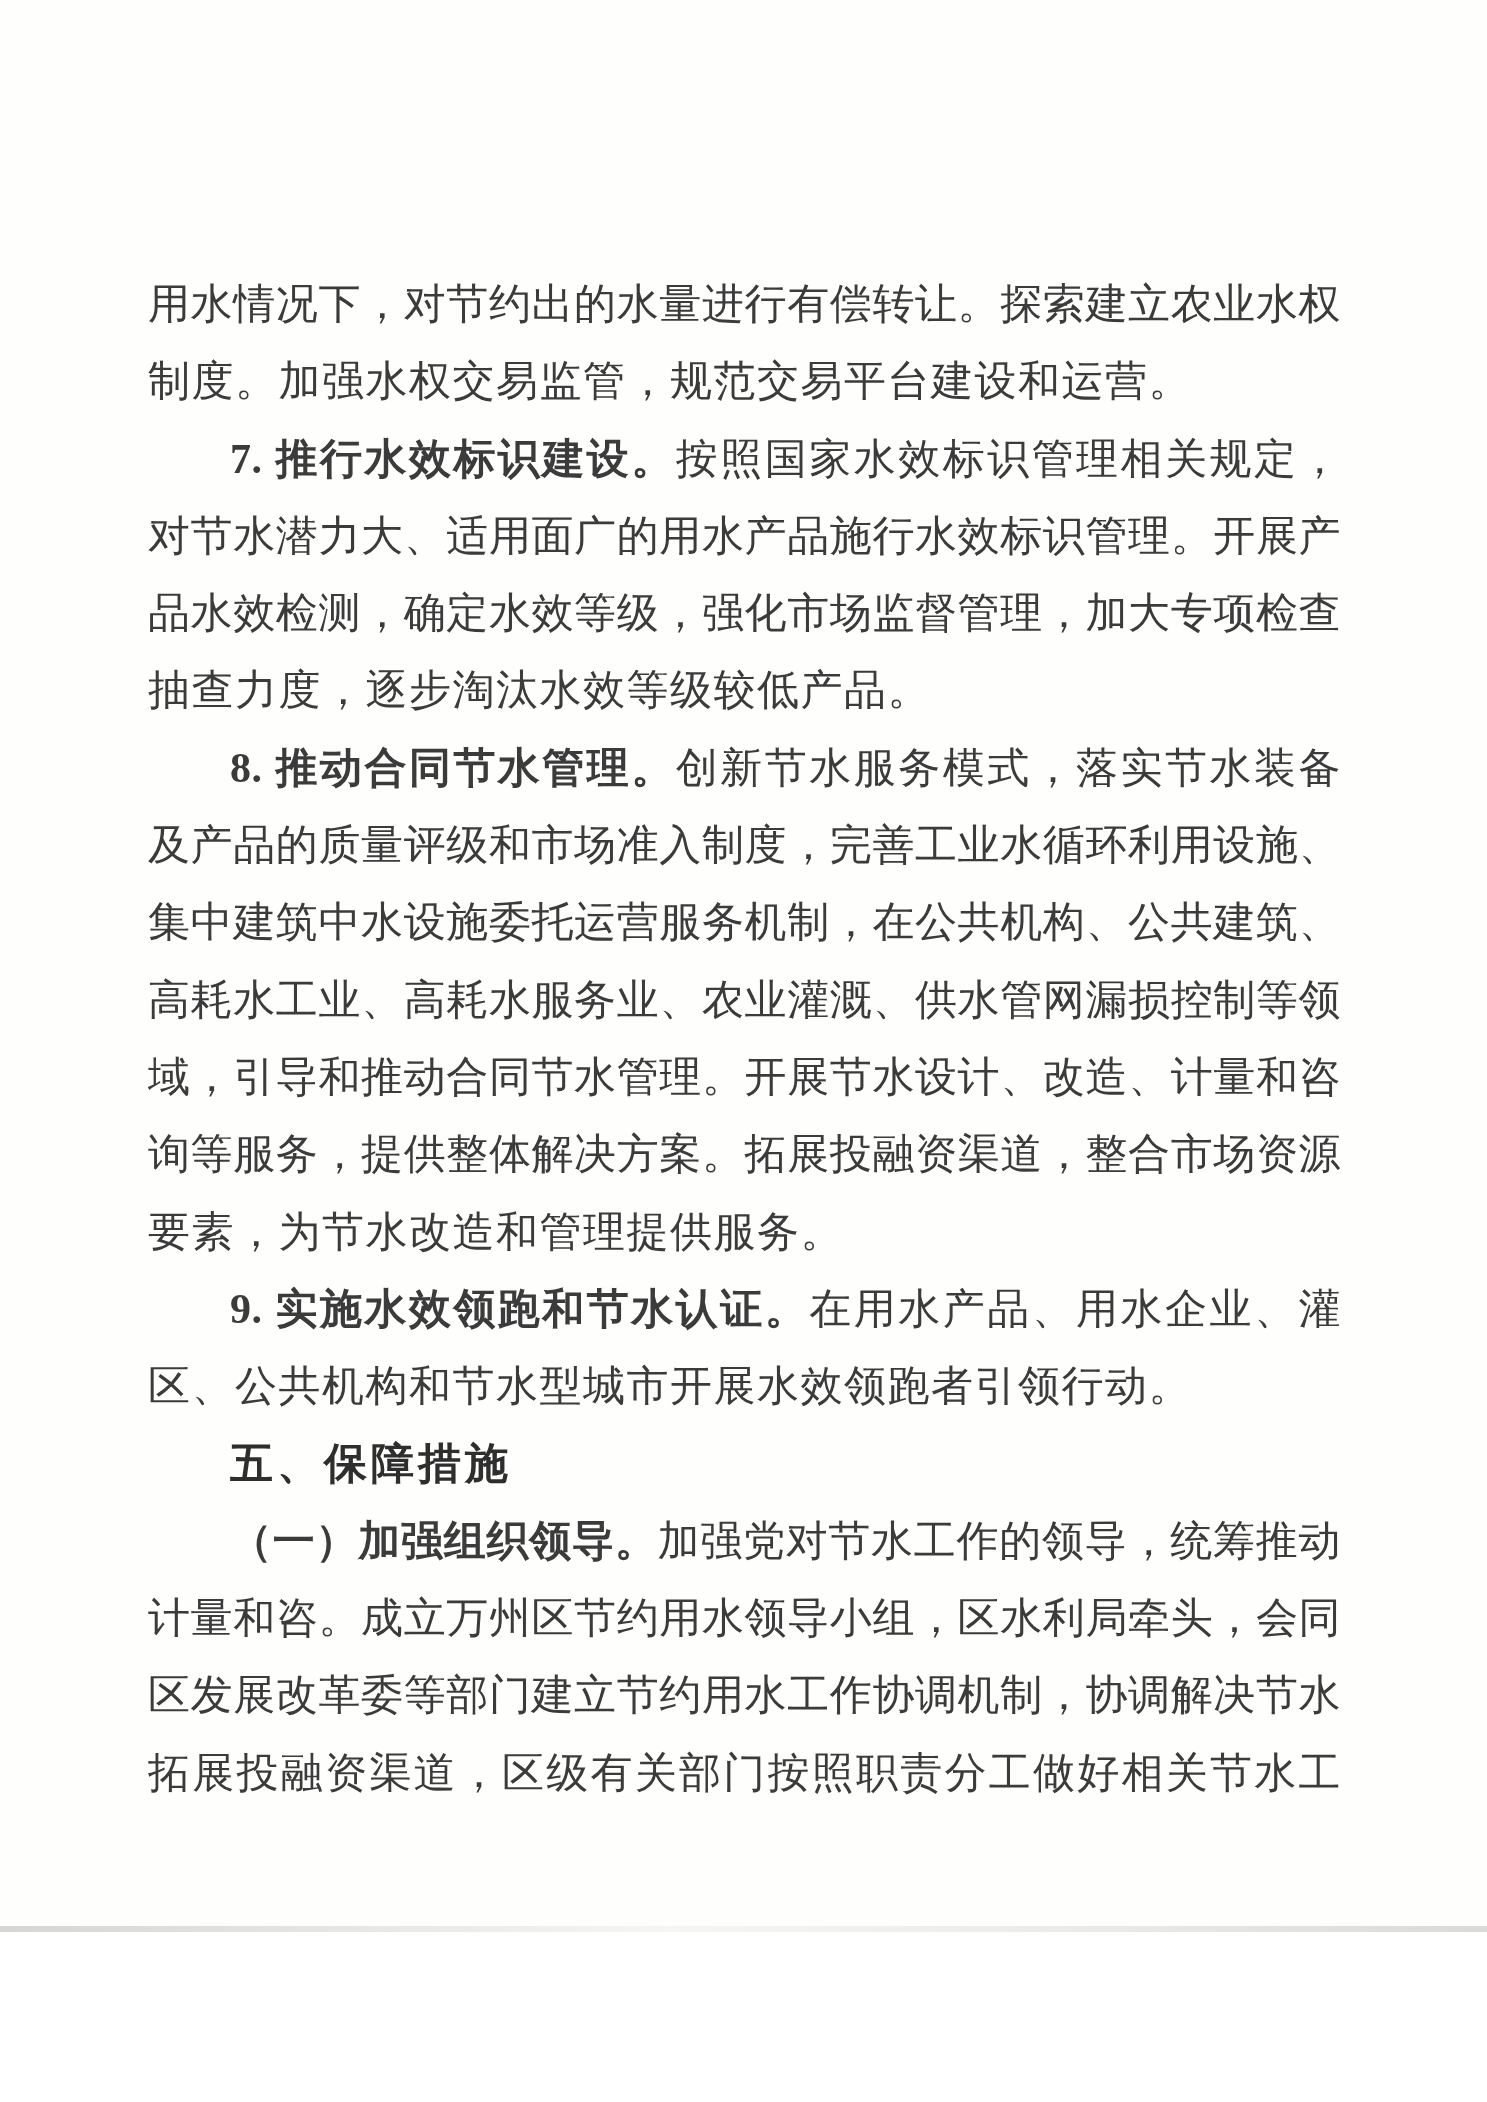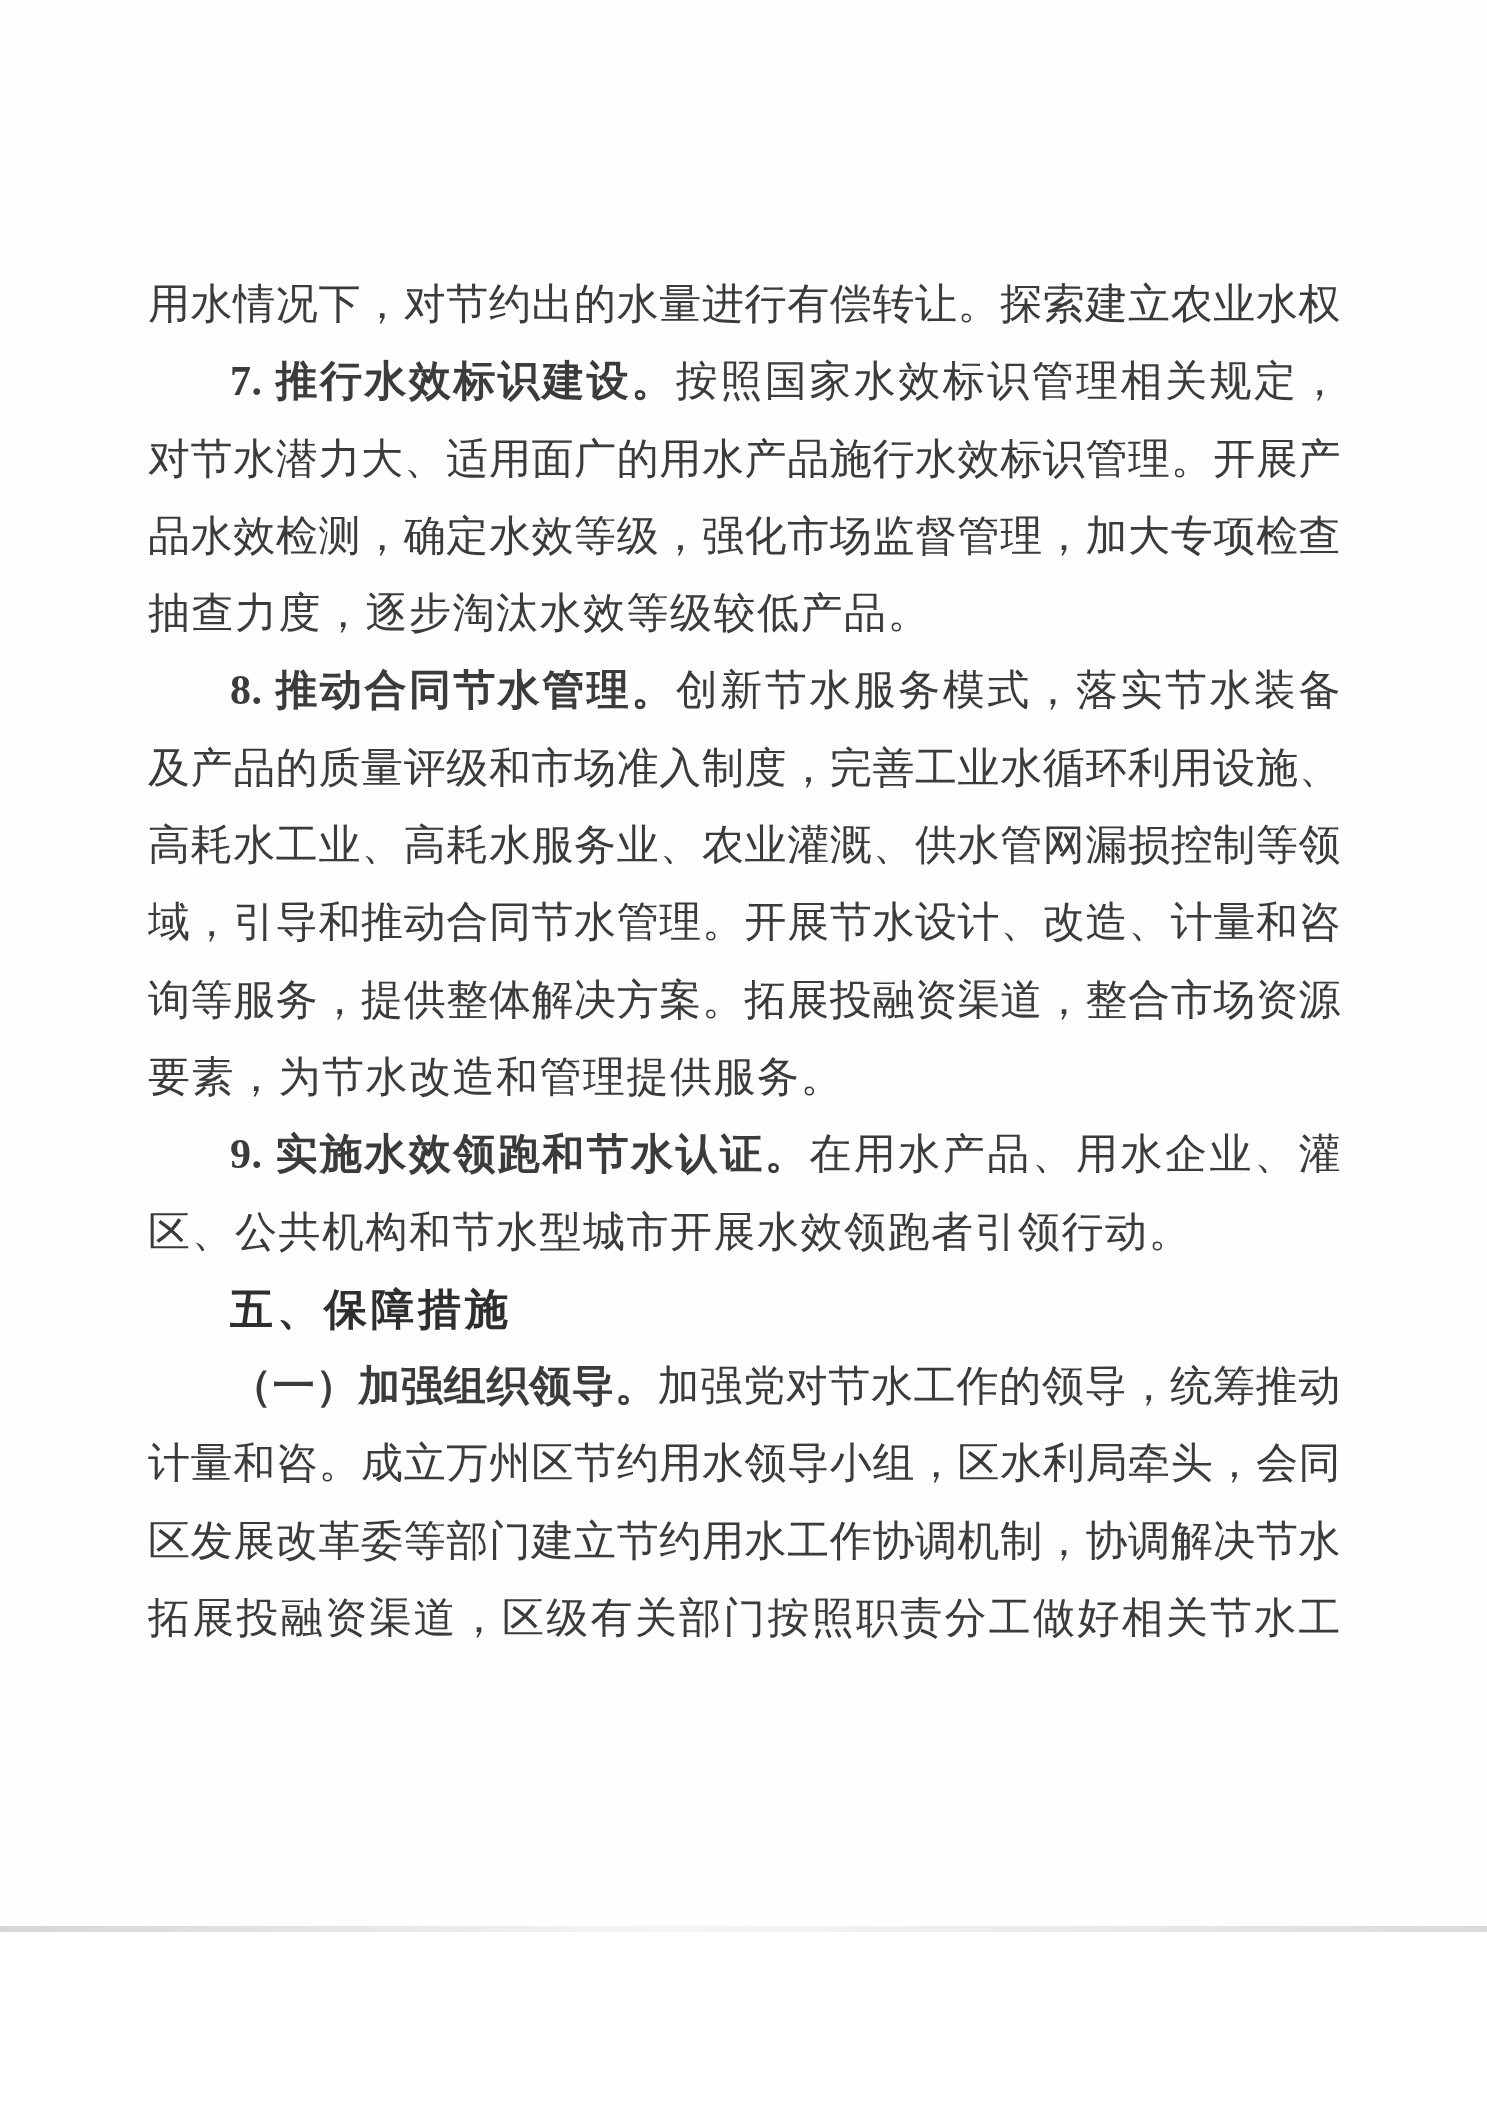--- a/index.html
+++ b/index.html
@@ -60,26 +60,28 @@
       rgba(110,110,110,0.28), rgba(170,170,170,0.10) 45%,
       rgba(140,140,140,0.18) 75%, rgba(110,110,110,0.25));
   }
 </style>
 </head>
 <body>
 
 <div class="page">
   <div class="text-block">
       <div class="line fill"><span>用水情况下，对节约出的水量进行有偿转让。探索建立农业水权</span></div>
+      <div class="line"><span>制度。加强水权交易监管，规范交易平台建设和运营。</span></div>
       <div class="line fill indent"><span class="bold">7. 推行水效标识建设。</span><span>按照国家水效标识管理相关规定，</span></div>
       <div class="line fill"><span>对节水潜力大、适用面广的用水产品施行水效标识管理。开展产</span></div>
       <div class="line fill"><span>品水效检测，确定水效等级，强化市场监督管理，加大专项检查</span></div>
       <div class="line"><span>抽查力度，逐步淘汰水效等级较低产品。</span></div>
       <div class="line fill indent"><span class="bold">8. 推动合同节水管理。</span><span>创新节水服务模式，落实节水装备</span></div>
       <div class="line fill"><span>及产品的质量评级和市场准入制度，完善工业水循环利用设施、</span></div>
+      <div class="line fill"><span>集中建筑中水设施委托运营服务机制，在公共机构、公共建筑、</span></div>
       <div class="line fill"><span>高耗水工业、高耗水服务业、农业灌溉、供水管网漏损控制等领</span></div>
       <div class="line fill"><span>域，引导和推动合同节水管理。开展节水设计、改造、计量和咨</span></div>
       <div class="line fill"><span>询等服务，提供整体解决方案。拓展投融资渠道，整合市场资源</span></div>
       <div class="line"><span>要素，为节水改造和管理提供服务。</span></div>
       <div class="line fill indent"><span class="bold">9. 实施水效领跑和节水认证。</span><span>在用水产品、用水企业、灌</span></div>
       <div class="line"><span>区、公共机构和节水型城市开展水效领跑者引领行动。</span></div>
       <div class="line indent heading"><span class="bold">五、保障措施</span></div>
       <div class="line fill indent"><span class="bold">（一）加强组织领导。</span><span>加强党对节水工作的领导，统筹推动</span></div>
       <div class="line fill"><span>计量和咨。成立万州区节约用水领导小组，区水利局牵头，会同</span></div>
       <div class="line fill"><span>区发展改革委等部门建立节约用水工作协调机制，协调解决节水</span></div>

